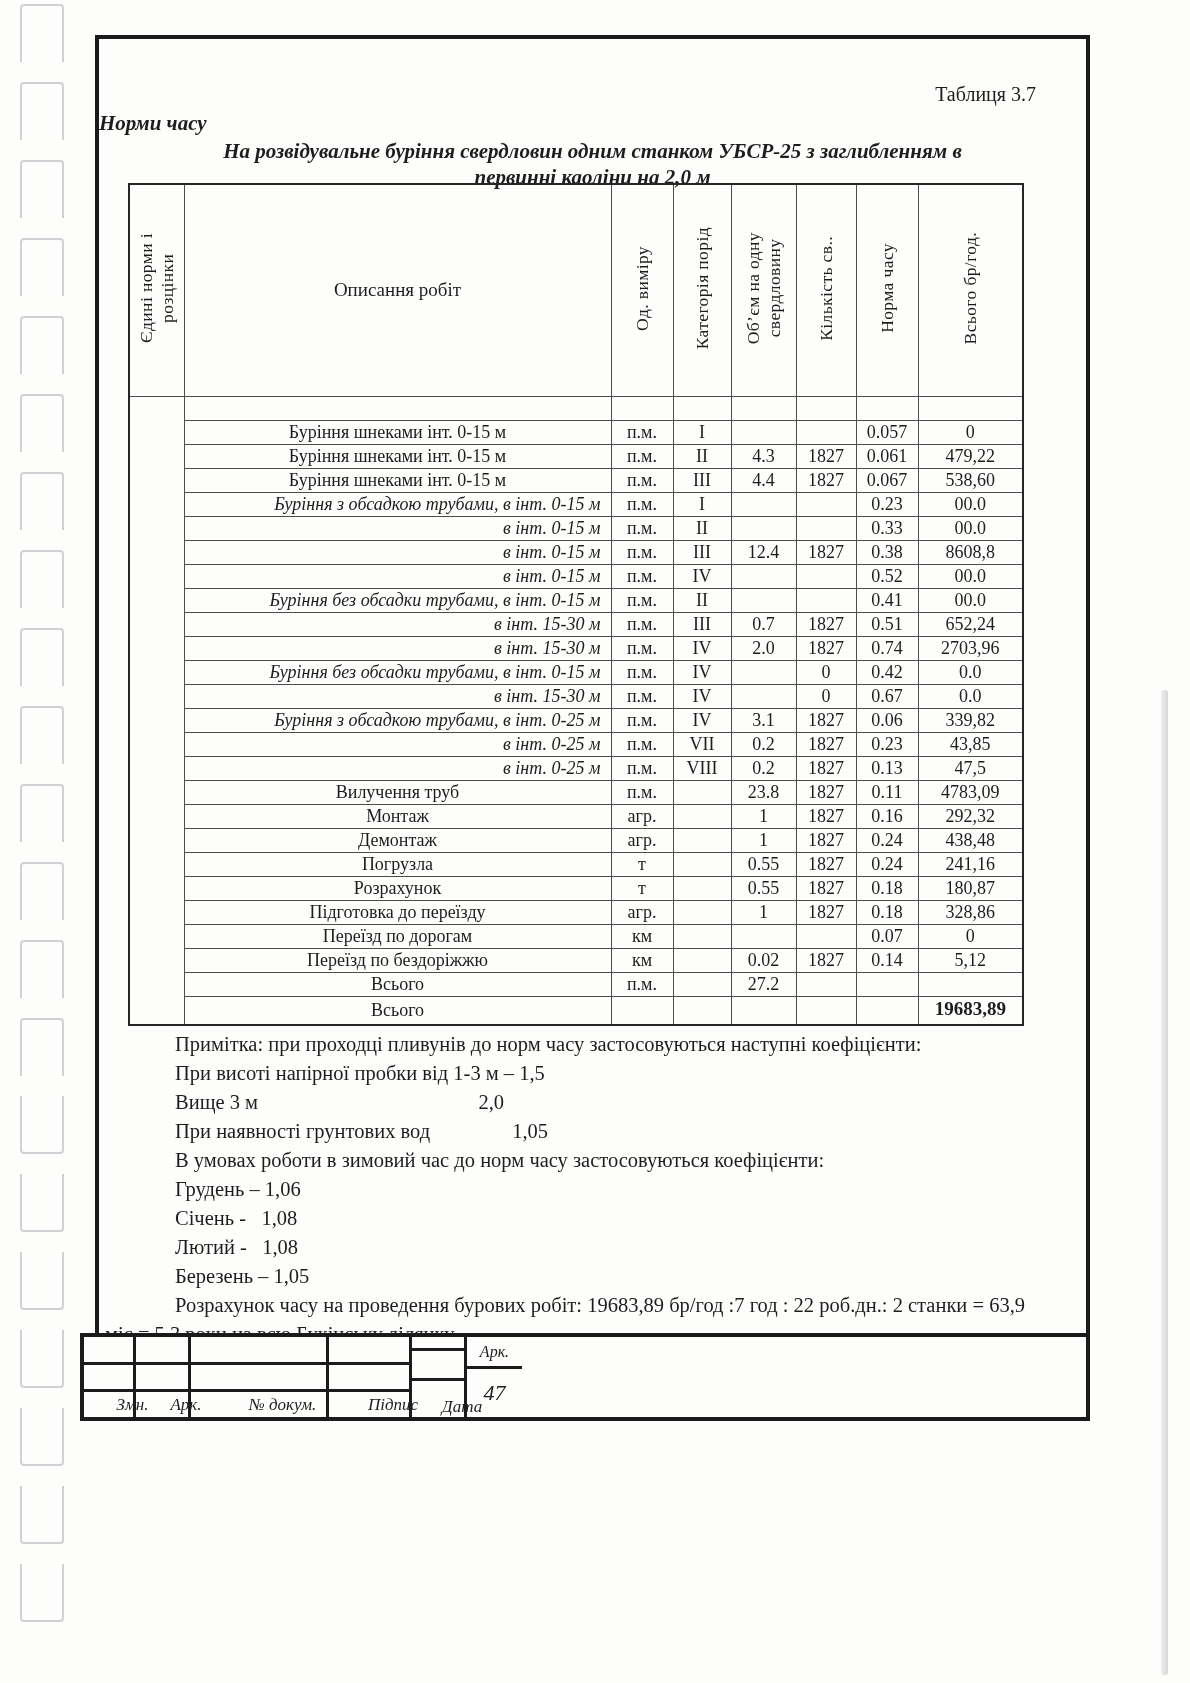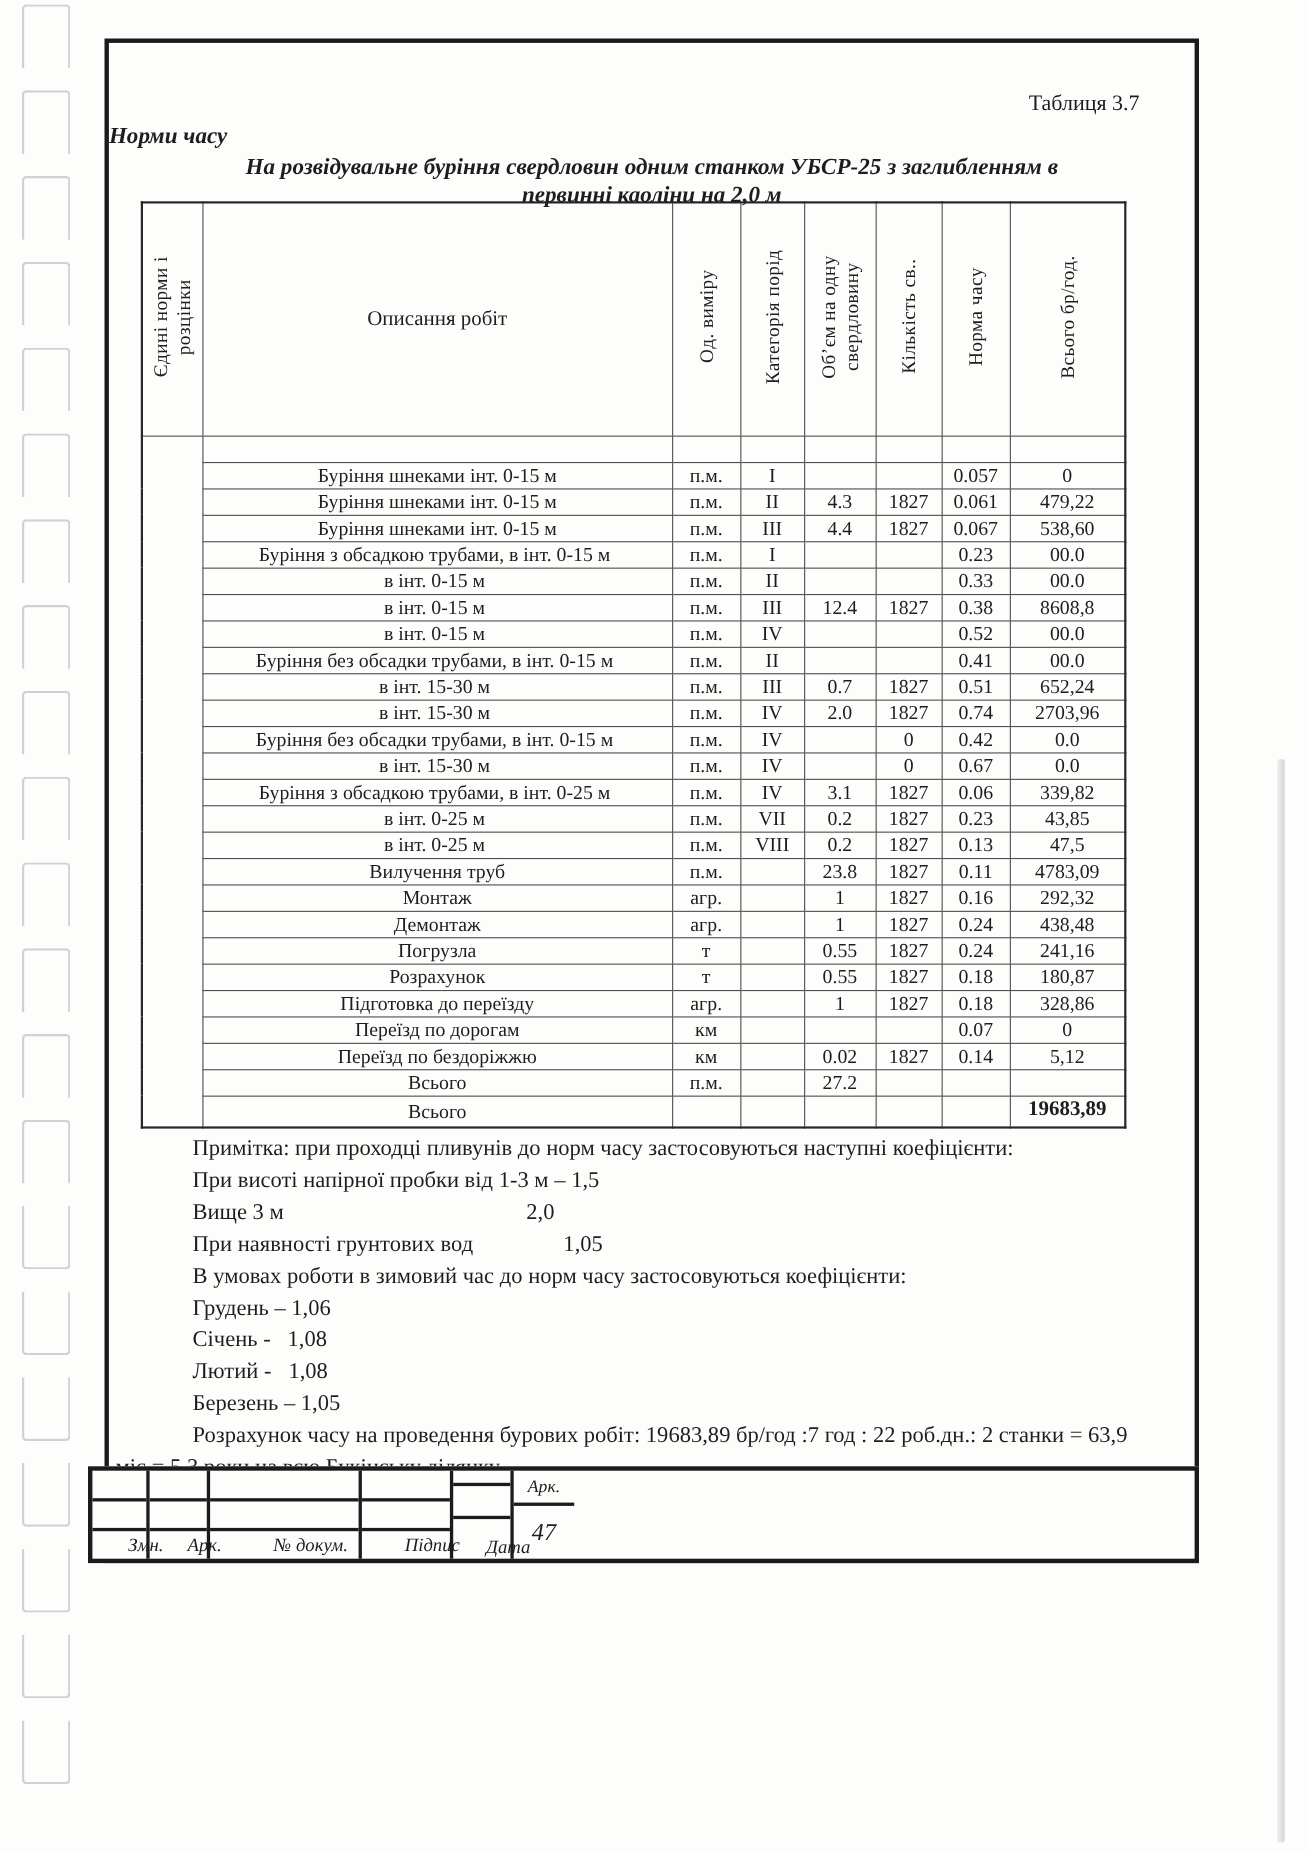--- a/index.html
+++ b/index.html
@@ -55,21 +55,21 @@
     writing-mode:vertical-rl; transform:rotate(180deg);
     white-space:pre-line; display:inline-block;
     font-size:17.5px; line-height:21px; letter-spacing:.4px;
   }
   th.desc-h { font-size:19px; }
   table.norms tbody td {
     height:23px; font-size:18px; text-align:center; padding:0 5px;
     overflow:hidden; white-space:nowrap;
   }
   td.desc { text-align:left; font-size:19px; padding-left:8px; }
-  td.desc.right { padding-right:10px; }
+  td.desc.right { text-align:right; padding-right:10px;font-style:italic; }
   tr.spacer-row td { height:14px; }
   tr.tall-row td { height:56px; }
   tr.tall-row td.desc { vertical-align:top; padding-top:3px; }
   tr.tall-row td.totalcell { vertical-align:bottom; font-weight:bold; font-size:19px; padding-bottom:4px; }
 
   
   .notes {
     position:absolute; left:76px; top:991px; width:888px;
     font-size:20.5px; line-height:29px;
   }

